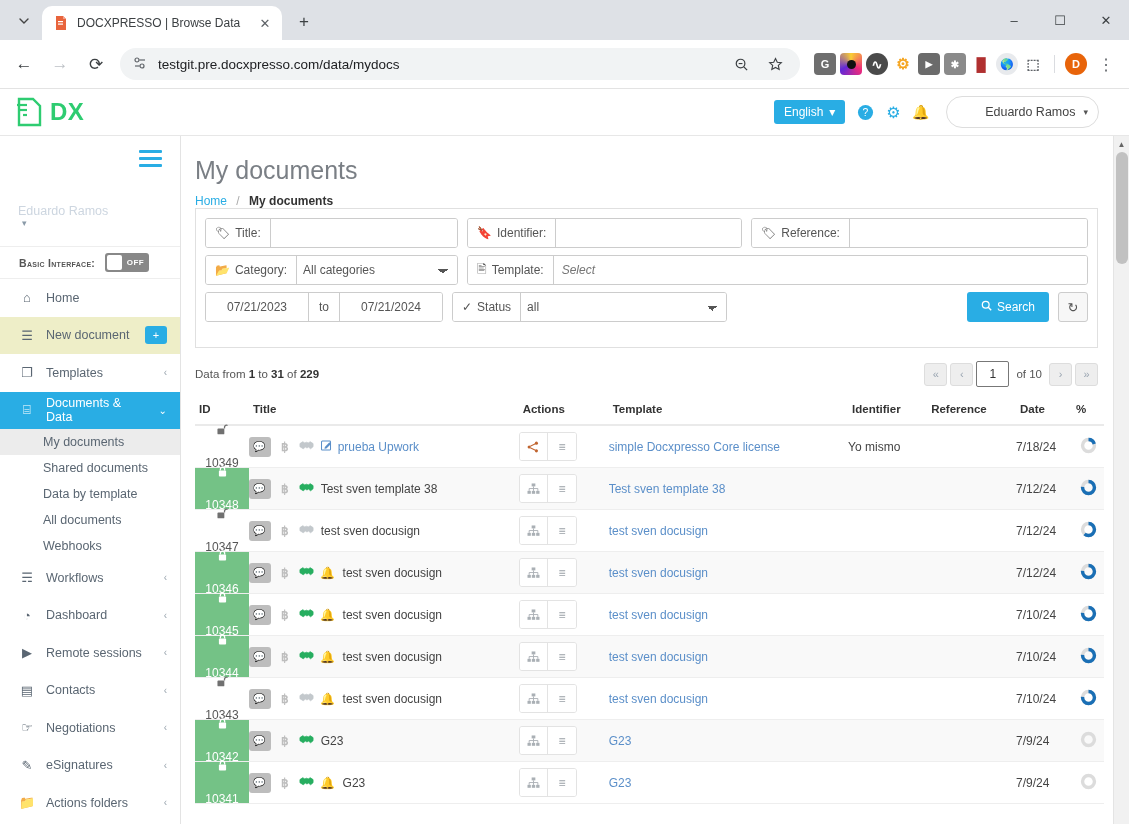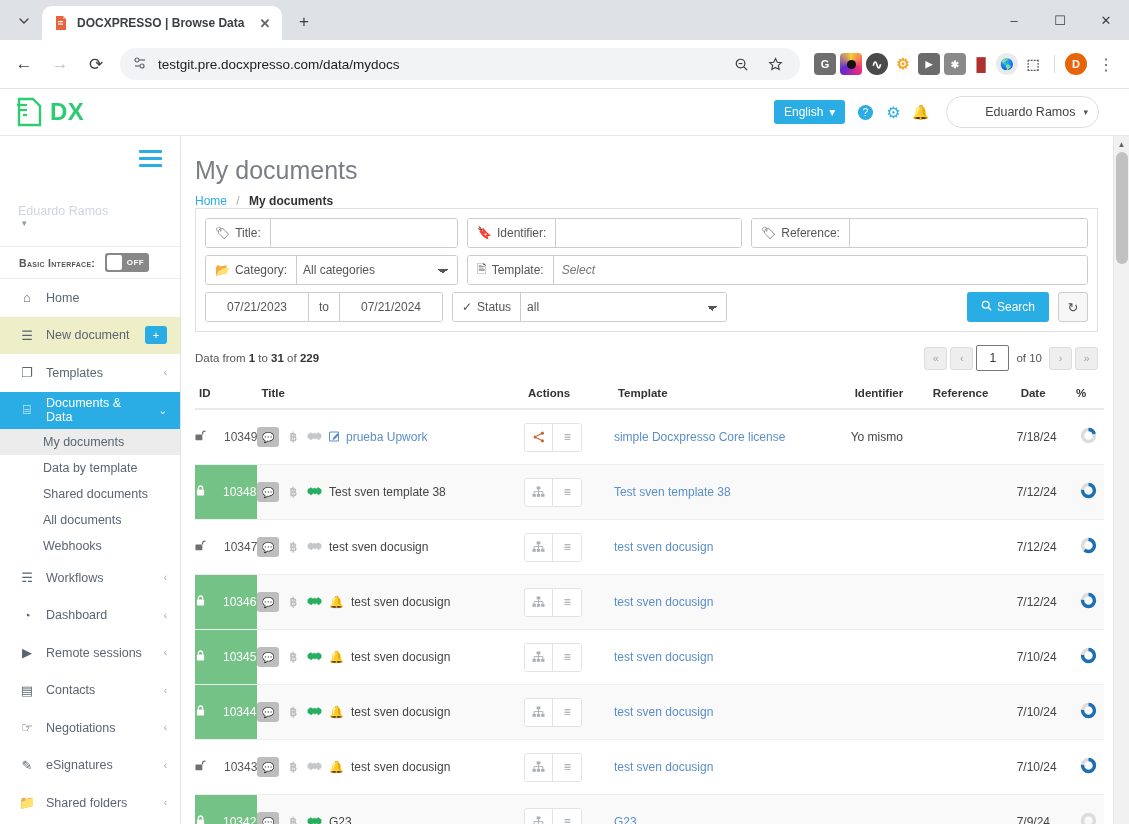--- a/index.html
+++ b/index.html
@@ -15,21 +15,21 @@
   .browser-chrome { background:#dee1e6; height:88px; position:relative; }
   .tabstrip { height:40px; display:flex; align-items:flex-end; padding-left:6px; }
   .tabstrip-dropdown {
     width:28px; height:28px; margin:0 4px 5px 4px; border-radius:50%;
     display:flex; align-items:center; justify-content:center; color:#444; font-size:11px;
     cursor:pointer;
   }
   .tab {
     height:34px; min-width:240px; max-width:260px; background:#fff;
     border-radius:10px 10px 0 0; display:flex; align-items:center;
-    padding:0 8px 0 11px; position:relative; gap:8px;font-weight:bold;
+    padding:0 8px 0 11px; position:relative; gap:8px;
   }
   .tab-favicon { width:16px; height:16px; flex:0 0 16px; position:relative; }
   .tab-title {
     font-size:12px; color:#3c4043; white-space:nowrap; overflow:hidden;
     text-overflow:ellipsis; flex:1;
   }
   .tab-close { width:18px; height:18px; display:flex; align-items:center; justify-content:center;
     border-radius:50%; color:#5f6368; font-size:13px; cursor:pointer; }
   .tab-newtab { width:28px; height:28px; margin:0 0 4px 8px; display:flex;
     align-items:center; justify-content:center; color:#3c4043; font-size:17px; cursor:pointer; }
@@ -133,21 +133,21 @@
   .crumbs .cur { color:#333; font-weight:bold; }
   .note { font-size:10px; color:#333; margin:30px 0 8px 6px; display:flex; align-items:center; gap:6px; }
   .note-badge {
     background:#29ade4; color:#fff; width:14px; height:14px; border-radius:2px;
     display:inline-flex; align-items:center; justify-content:center; font-size:9px;
   }
 
   
   .filters { border:1px solid #e0e0e0; background:#fff; padding:9px 9px 9px 9px; margin-left:6px; }
   .frow { display:flex; gap:9px; margin-bottom:7px; }
-  .frow:last-child { margin-bottom:0; }
+  .frow:last-child { margin-bottom:16px; }
   .fgroup { display:flex; border:1px solid #ccc; border-radius:3px; overflow:hidden; height:30px; background:#fff;}
   .faddon {
     background:#fff; padding:0 9px; display:flex; align-items:center; gap:5px;
     font-size:12px; color:#555; border-right:1px solid #ccc; white-space:nowrap;
   }
   .finput { border:none; outline:none; padding:0 8px; font-size:12px; font-family:inherit; color:#555; flex:1; min-width:0; background:#fff;font-style:italic;}
   .fselect {
     border:none; outline:none; padding:0 6px; font-size:12px; font-family:inherit; color:#555;
     flex:1; background:#fff; -webkit-appearance:none; appearance:none; min-width:0;
     background-image:linear-gradient(45deg,transparent 50%,#555 50%),linear-gradient(135deg,#555 50%,transparent 50%);
@@ -186,21 +186,21 @@
   table.dt th {
     text-align:left; font-size:11.5px; color:#333; font-weight:bold; padding:6px 4px 9px 4px;
     border-bottom:2px solid #eaeaea;
   }
   table.dt td { padding:0; font-size:12px; color:#444; border-bottom:1px solid #eee; vertical-align:middle; }
   tr.r-even { background:#f9f9f9; }
   .cell-pad { padding:10px 4px; }
   .id-cell { width:54px; padding:0 !important; }
   .id-badge {
     display:flex; align-items:center; justify-content:center; gap:18px; font-size:12px;
-    height:54px; font-weight:500;
+    height:41px; font-weight:500;flex-direction:column;
   }
   .id-badge.locked { background:#74c286; color:#fff; }
   .id-badge.unlocked-odd { background:transparent; color:#555; }
   .mini-icons { display:flex; align-items:center; gap:10px; padding-left:8px; }
   .chat-ic {
     width:22px; height:20px; background:#bdbdbd; border-radius:3px; display:flex;
     align-items:center; justify-content:center; color:#fff; font-size:10px; cursor:pointer;
   }
   .bt-ic { color:#bdbdbd; font-size:12px; font-weight:bold; }
   .hs-ic { font-size:13px; }
@@ -389,24 +389,24 @@
           </div>
           <div class="nav-item active">
             <span class="ni-icon">⌸</span>
             <span class="ni-label">Documents &amp; Data</span>
             <span class="ni-chev">⌄</span>
           </div>
           <div class="sub-item current">
             <span>My documents</span>
           </div>
           <div class="sub-item ">
+            <span>Shared documents</span>
+          </div>
+          <div class="sub-item ">
             <span>Data by template</span>
-          </div>
-          <div class="sub-item ">
-            <span>Shared documents</span>
           </div>
           <div class="sub-item ">
             <span>All documents</span>
           </div>
           <div class="sub-item ">
             <span>Webhooks</span>
           </div>
           <div class="nav-item ">
             <span class="ni-icon">☴</span>
             <span class="ni-label">Workflows</span>
@@ -432,21 +432,21 @@
             <span class="ni-label">Negotiations</span>
             <span class="ni-chev">‹</span>
           </div>
           <div class="nav-item ">
             <span class="ni-icon">✎</span>
             <span class="ni-label">eSignatures</span>
             <span class="ni-chev">‹</span>
           </div>
           <div class="nav-item ">
             <span class="ni-icon">📁</span>
-            <span class="ni-label">Shared folders</span>
+            <span class="ni-label">Actions folders</span>
             <span class="ni-chev">‹</span>
           </div>
         </div>
     </div>
 
     <div class="main">
       <div class="main-inner">
         <div class="page-title">My documents</div>
         <div class="crumbs">
           <a>Home</a>

